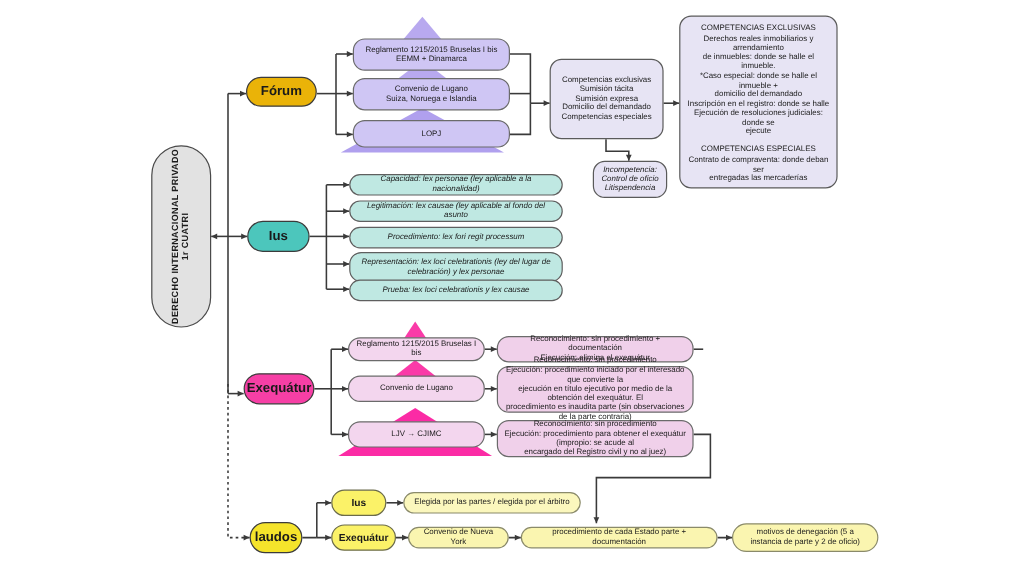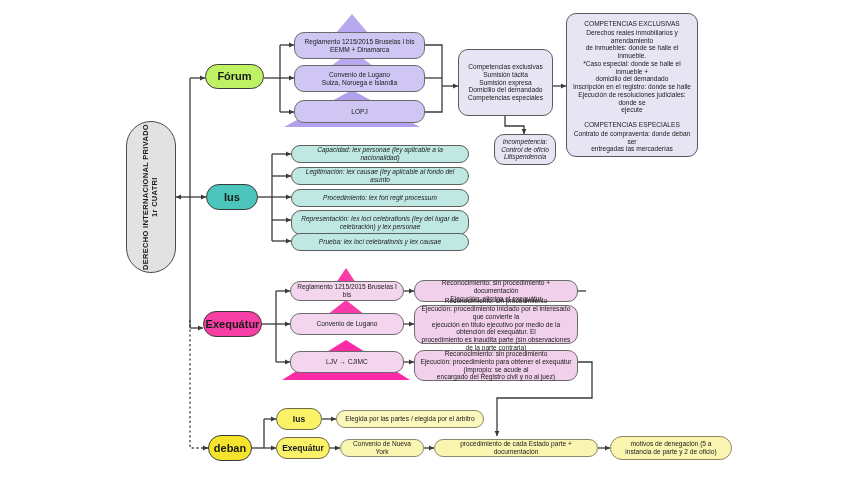--- a/index.html
+++ b/index.html
@@ -9,21 +9,21 @@
   svg.edges{position:absolute;left:0;top:0;width:848px;height:477px;pointer-events:none;}
   .node{position:absolute;box-sizing:border-box;display:flex;align-items:center;
         justify-content:center;text-align:center;border:1px solid #555;
         border-radius:999px;line-height:1.18;}
   .rbox{border-radius:10px;}
   .root{background:#e2e2e2;border:1px solid #4a4a4a;border-radius:999px;
         font-weight:bold;font-size:7.5px;letter-spacing:.3px;}
   .root span{display:block;writing-mode:vertical-rl;transform:rotate(180deg);
              text-align:center;white-space:pre-line;}
   .hub{font-weight:bold;font-size:11px;border:1px solid #3b3b3b;}
-  .hub-forum{background:#bef264;}
+  .hub-forum{background:#eab308;}
   .hub-ius{background:#4cc6bc;}
   .hub-exe{background:#f63fa5;}
   .hub-lau{background:#f5e42b;}
   .leaf{font-size:6.6px;}
   .leaf-purple{background:#cfc6f4;border-color:#6b6b6b;}
   .panel-purple{background:#e7e4f4;border-color:#5a5a5a;}
   .leaf-teal{background:#bfe8e2;border-color:#5f5f5f;}
   .leaf-pink{background:#f0d0ea;border-color:#6b6b6b;}
   .leaf-pinklight{background:#f3d6ee;border-color:#6b6b6b;}
   .leaf-yellow{background:#fbf7bd;border-color:#8a8a6a;}
@@ -232,21 +232,21 @@
 ejecución en título ejecutivo por medio de la obtención del exequátur. El
 procedimiento es inaudita parte (sin observaciones de la parte contraria)</span>
   </div>
   <div class="node rbox leaf leaf-pink pad" style="left:414px;top:350px;width:164px;height:31px;">
     <span class="txt">Reconocimiento: sin procedimiento
 Ejecución: procedimiento para obtener el exequátur (impropio: se acude al
 encargado del Registro civil y no al juez)</span>
   </div>
 
   <div class="node hub hub-lau" style="left:208px;top:435px;width:44px;height:26px;">
-    <span>deban</span>
+    <span>laudos</span>
   </div>
 
   <div class="node sub" style="left:276px;top:408px;width:46px;height:22px;">
     <span>Ius</span>
   </div>
   <div class="node leaf leaf-yellow pad" style="left:336px;top:410px;width:148px;height:18px;">
     <span class="txt">Elegida por las partes / elegida por el árbitro</span>
   </div>
 
   <div class="node sub" style="left:276px;top:437px;width:54px;height:22px;">

